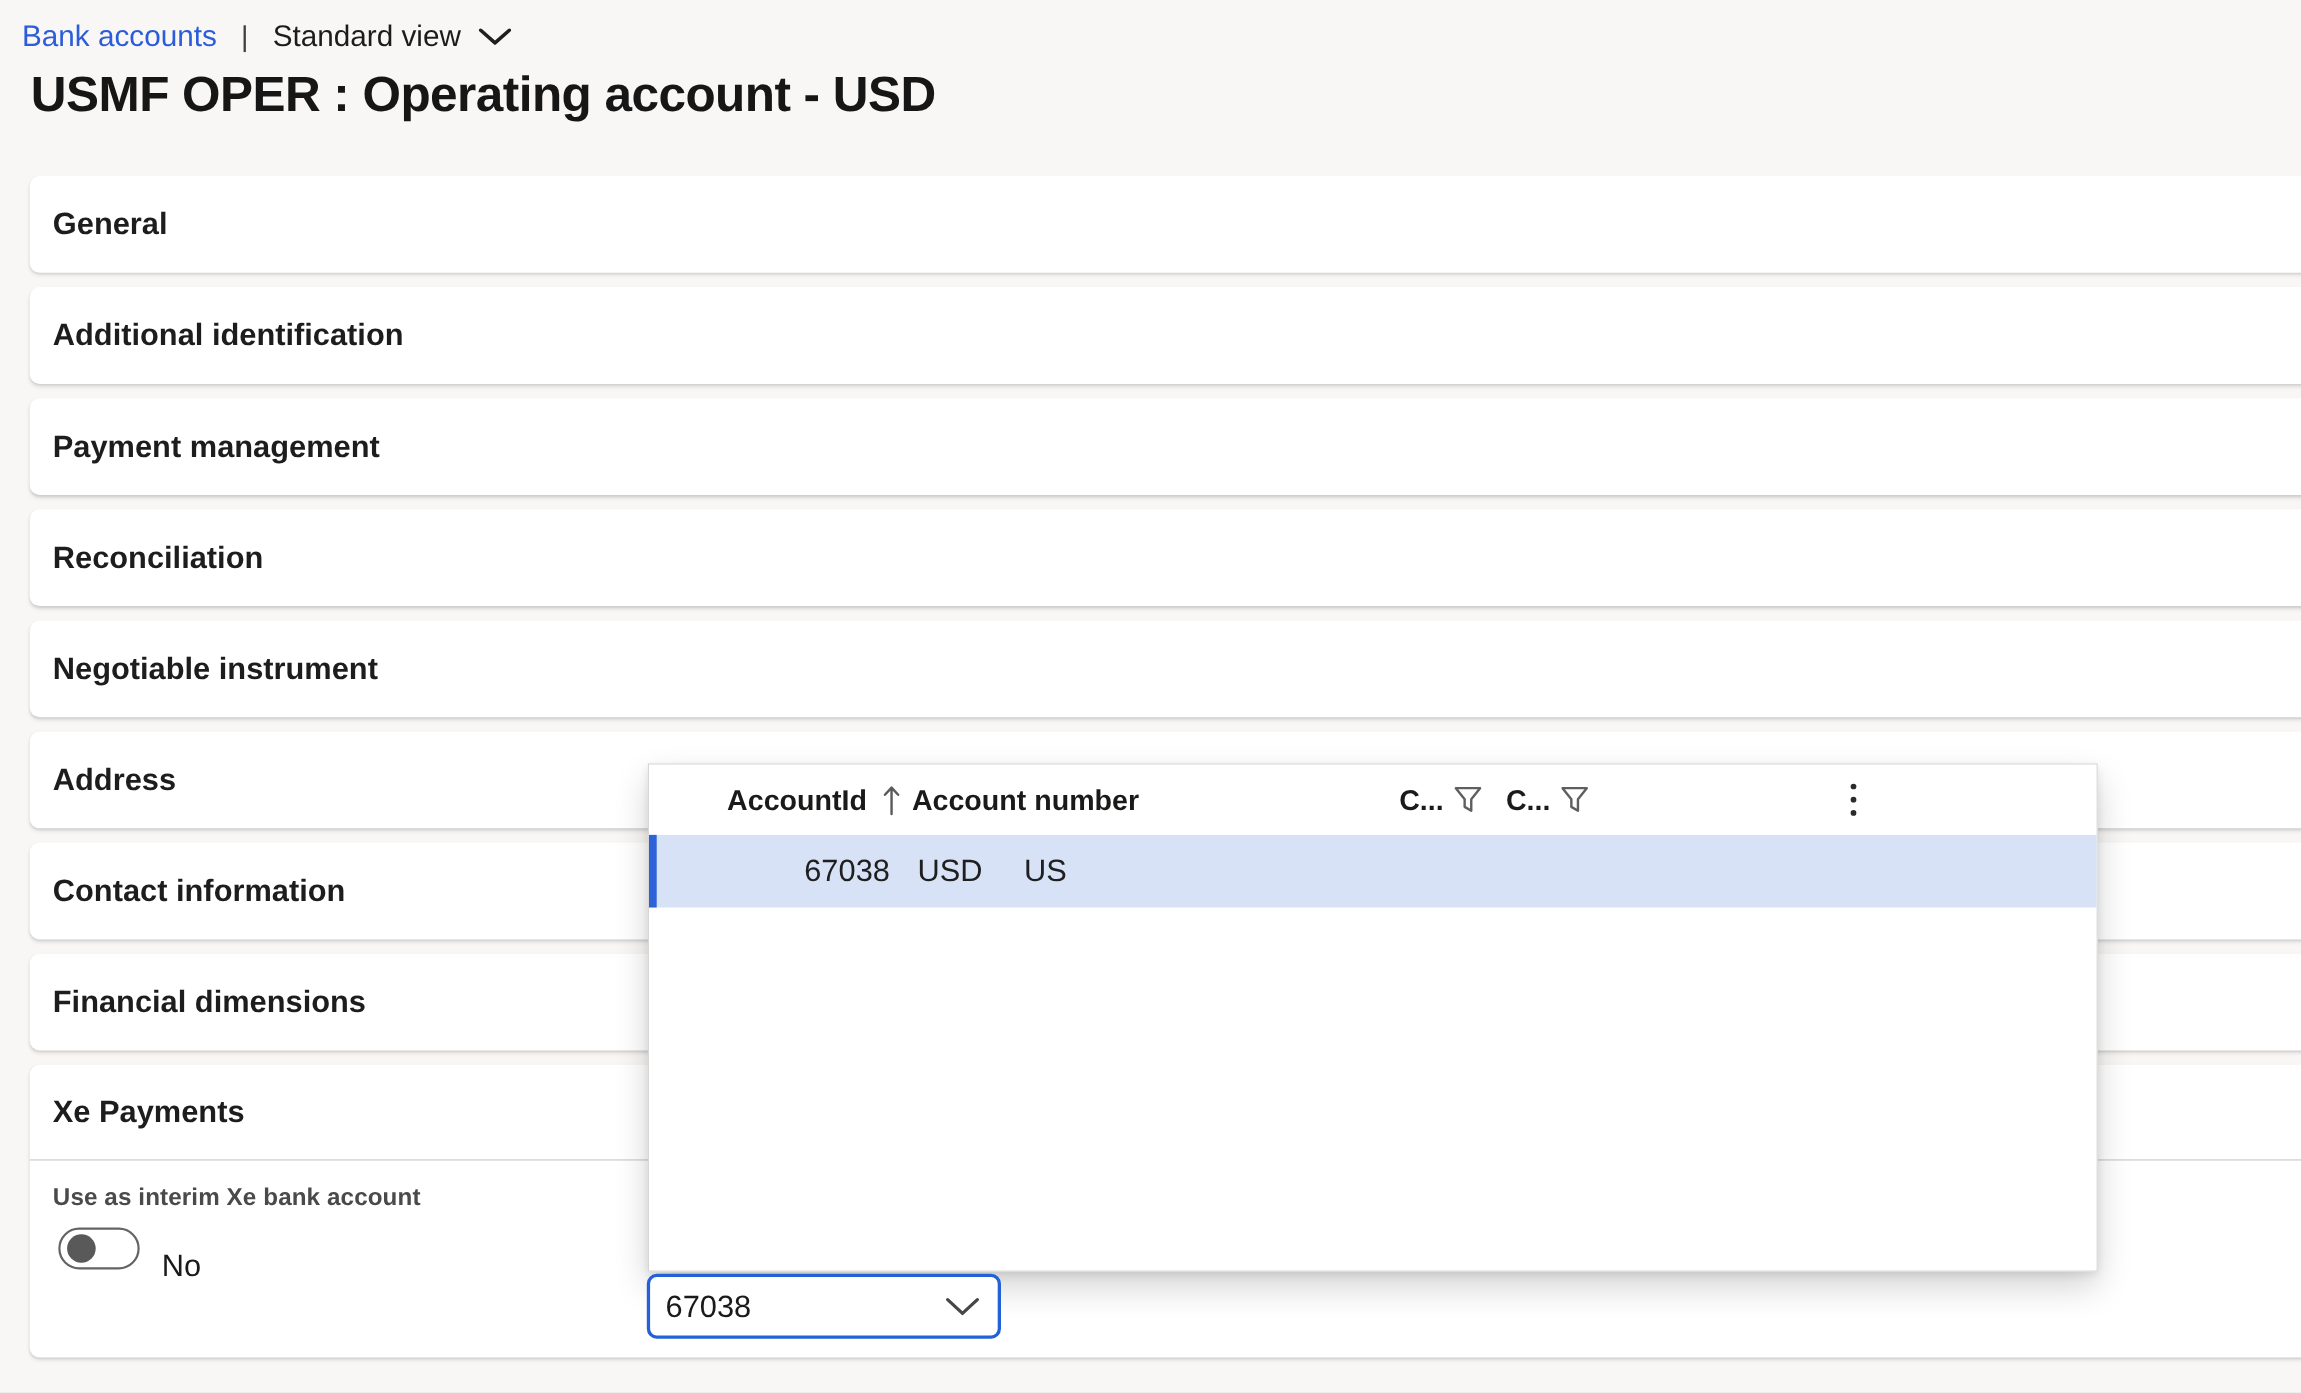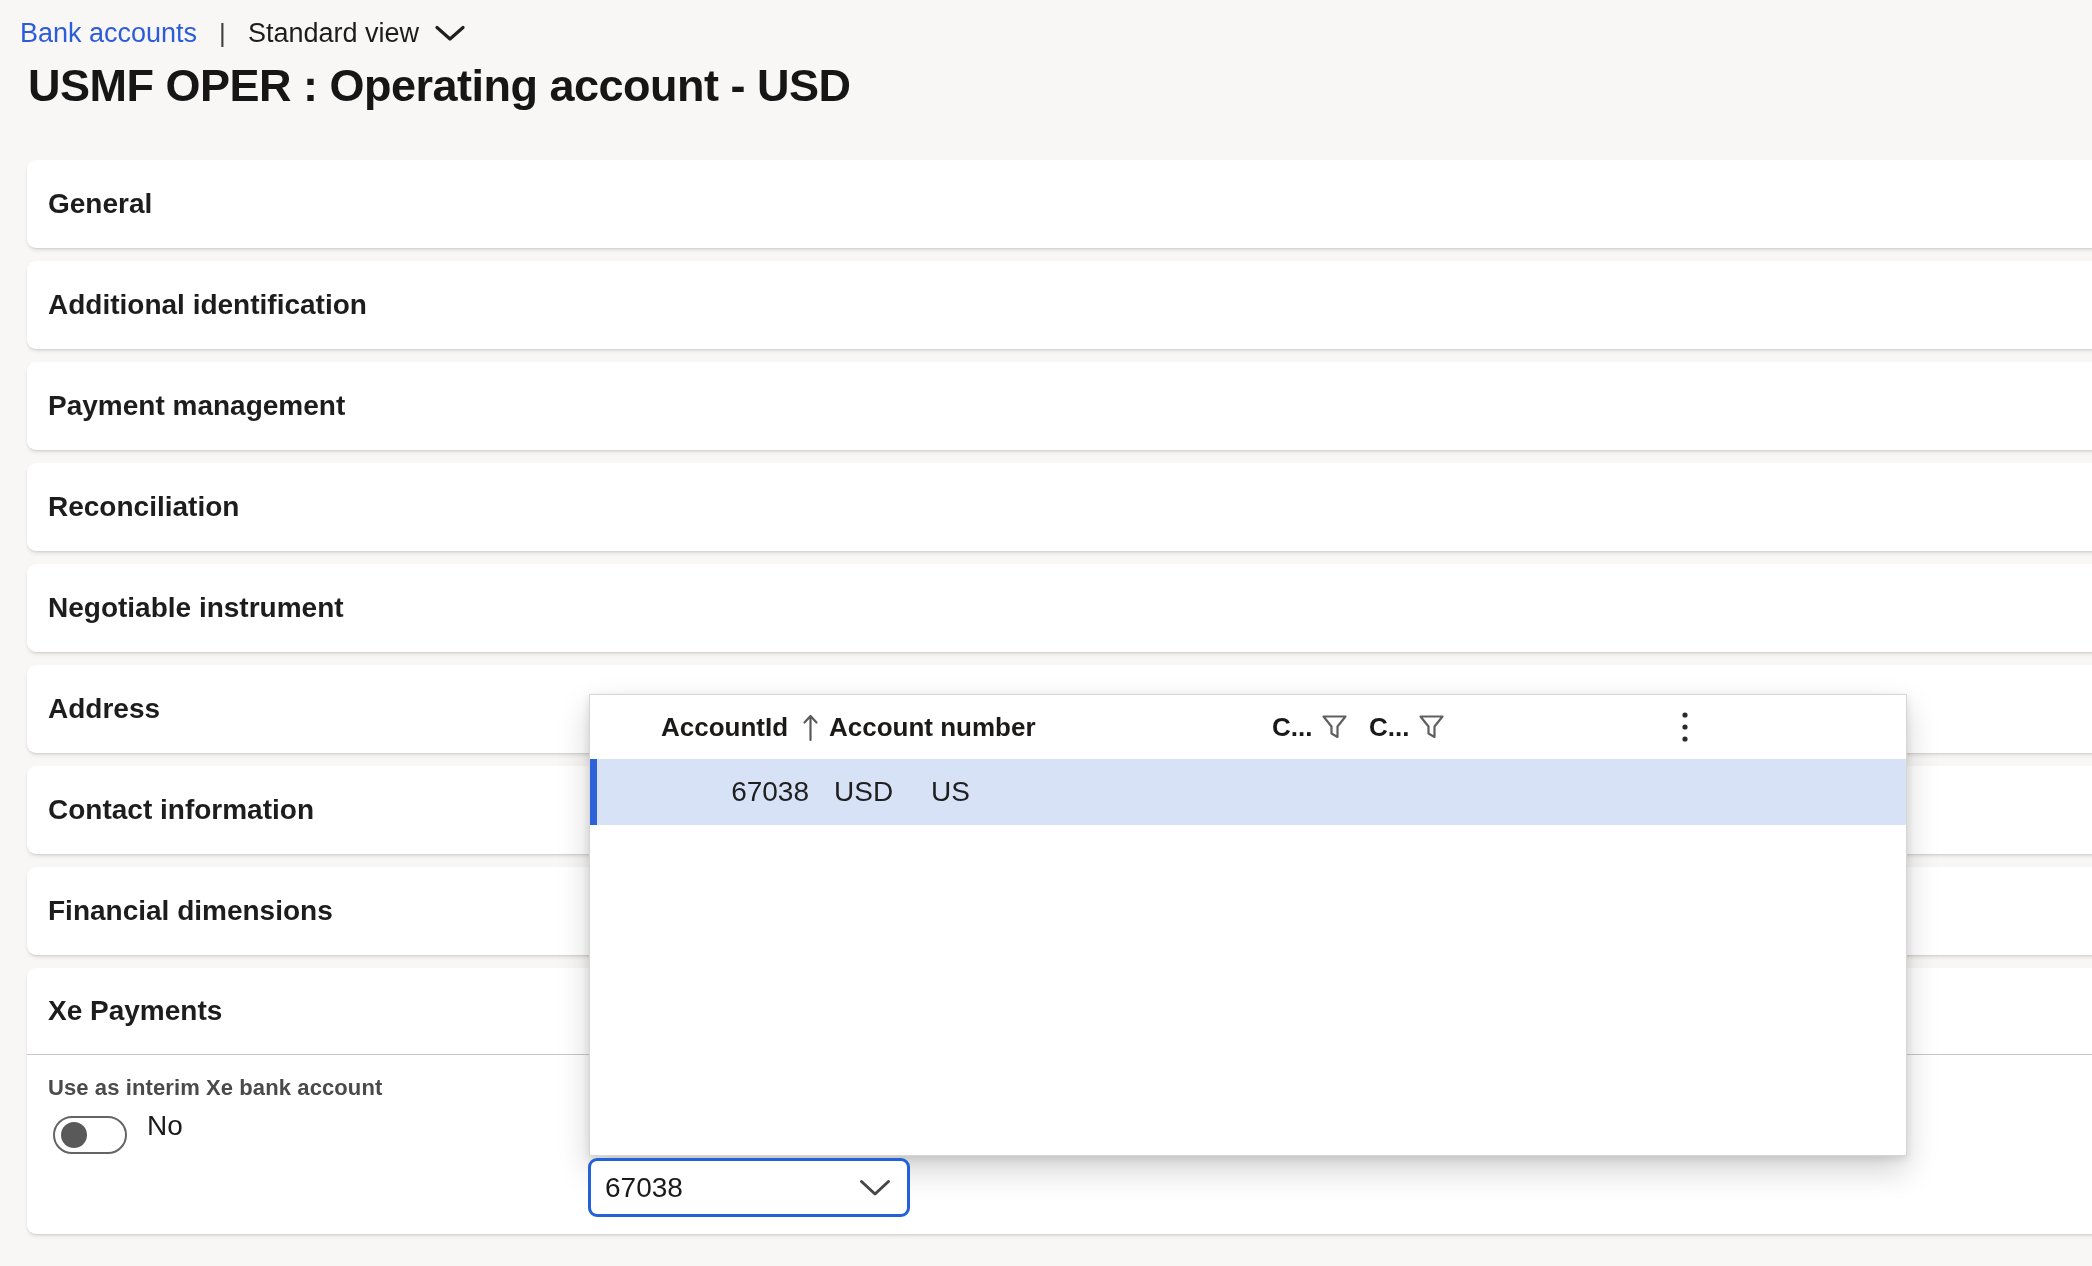--- a/index.html
+++ b/index.html
@@ -52,21 +52,21 @@
   
   .toggle{
     position:absolute;left:26px;top:61px;width:74px;height:38px;
     border:2px solid #646464;border-radius:19px;background:#fff;cursor:pointer;
   }
   .toggle-knob{
     position:absolute;left:6px;top:4px;width:26px;height:26px;border-radius:50%;
     background:#595959;
   }
   .toggle-value{
-    position:absolute;left:120px;top:52px;height:38px;line-height:38px;
+    position:absolute;left:120px;top:77px;height:38px;line-height:38px;
     font-size:28px;color:#1a1a1a;font-weight:400;
   }
   
   .lookup-popup{
     position:absolute;left:589px;top:694px;width:1318px;height:462px;
     background:#ffffff;border:1px solid #d8d6d4;
     box-shadow:0 14px 30px rgba(0,0,0,0.18), 0 3px 8px rgba(0,0,0,0.10);
   }
   .grid-header{display:flex;height:64px;align-items:center;font-size:26px;font-weight:700;color:#1b1a19;}
   .grid-row{

